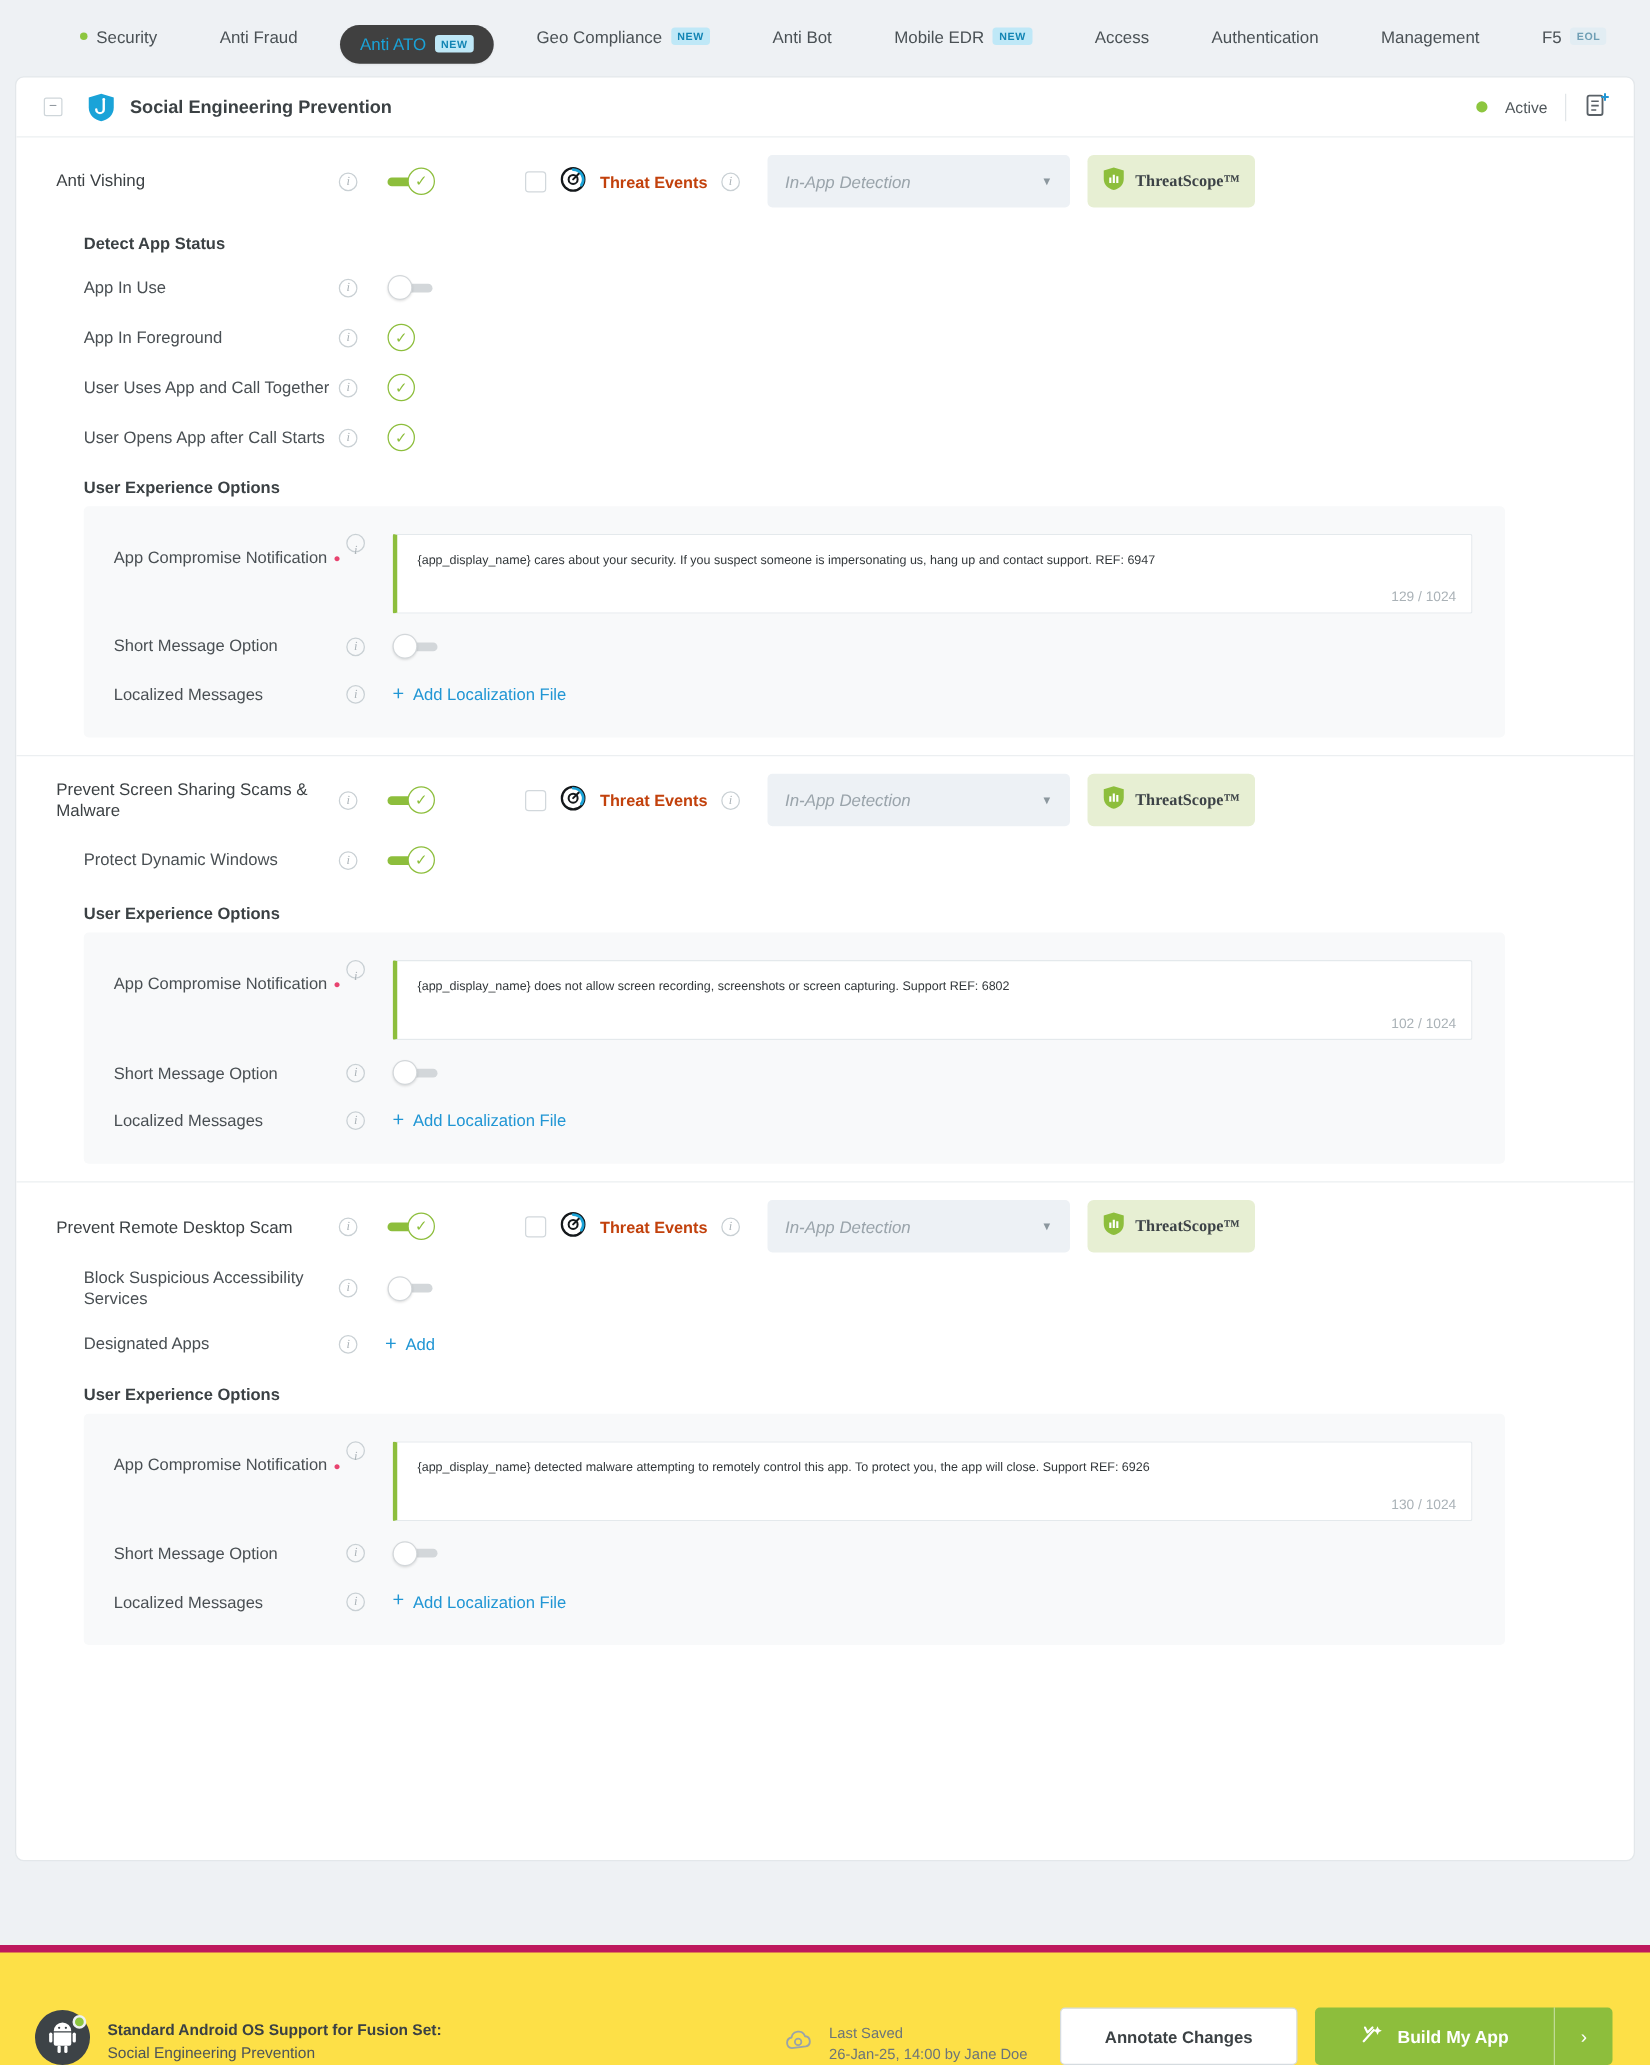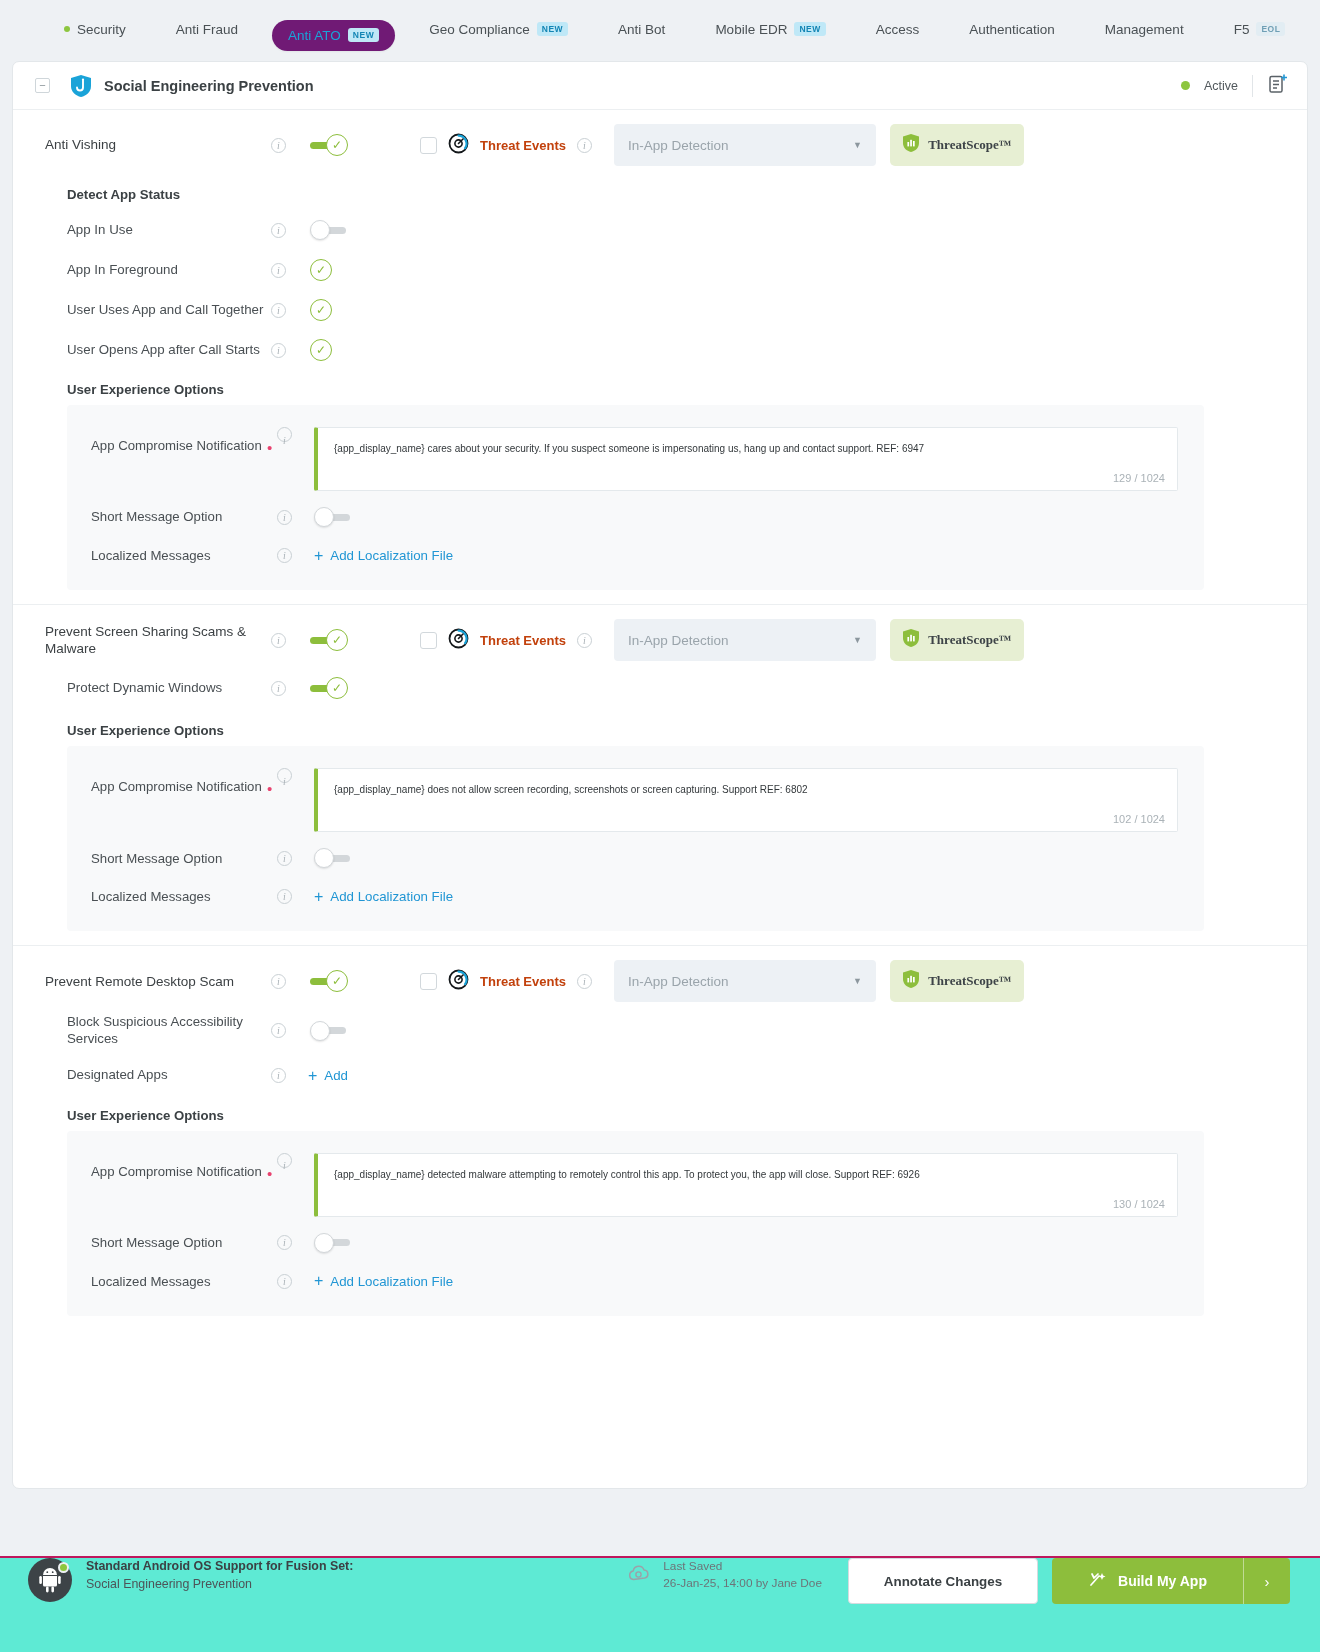--- a/index.html
+++ b/index.html
@@ -23,21 +23,21 @@
   }
   .navitem {
     display: flex; align-items: center; gap: 7px;
     padding: 8px 16px;
     border-radius: 18px;
     font-size: 13.5px;
     color: #4a5155;
     white-space: nowrap;
     cursor: pointer;
   }
-  .navitem.active { background: #701a75; color: #1aa3d8; box-shadow: 0 1px 2px rgba(0,0,0,.05); margin-top: 12px; }
+  .navitem.active { background: #404040; color: #1aa3d8; box-shadow: 0 1px 2px rgba(0,0,0,.05); margin-top: 12px; }
   .navitem + .navitem { margin-left: 18px; }
   .navdot { width: 6px; height: 6px; border-radius: 50%; background: #8dc63f; display:inline-block; }
   .tagnew {
     font-size: 8.5px; font-weight: bold; letter-spacing: .5px;
     background: #bfe8f7; color: #1385b4;
     padding: 2px 5px; border-radius: 3px;
   }
   .tageol {
     font-size: 8.5px; font-weight: bold; letter-spacing: .5px;
     background: #e2edf3; color: #6f9fb5;
@@ -112,27 +112,28 @@
     box-shadow: 0 1px 2px rgba(0,0,0,.12);
   }
 
   .ctrl-gap { width: 44px; }
 
   .threatbox { display: flex; align-items: center; gap: 11px; margin-left: 72px; }
   .cbx { width: 17px; height: 17px; border: 1px solid #d2d8dc; border-radius: 3px; background:#fff; cursor:pointer;}
   .threatlabel { font-size: 13px; font-weight: bold; color: #c2410c; white-space: nowrap; }
 
   .select {
-    width: 262px; height: 42px;
+    width: 242px; height: 42px;
     background: #edf1f5; border-radius: 4px;
     display: flex; align-items: center;
     padding: 0 14px;
     margin-left: 22px;
     color: #9aa4ab; font-size: 13.5px;
     cursor: pointer;
+    font-style: italic;
   }
   .caret { margin-left: auto; color: #8c979e; font-size: 9px; }
 
   .tscope {
     margin-left: 14px;
     height: 42px; width: 134px;
     background: #e7efd3; border-radius: 5px;
     display: flex; align-items: center; justify-content: center; gap: 8px;
     font-size: 13px; font-weight: bold; color: #3d4347;
     cursor: pointer;
@@ -178,23 +179,23 @@
     display: flex; align-items: center; gap: 7px;
     color: #2196d4; font-size: 13.3px; cursor: pointer;
   }
   .plus { font-size: 16px; line-height: 1; color:#2196d4; }
   .addlink-sub { margin-left: 22px; display:flex; align-items:center; gap:7px; color:#2196d4; font-size:13.3px; cursor:pointer;}
 
   
   .footer {
     position: absolute; left: 0; bottom: 0;
     width: 1320px; height: 96px;
-    background: #5eead4;
-    border-top: 2px solid #be185d;
-    display: flex; align-items: flex-start;
+    background: #fde047;
+    border-top: 6px solid #be185d;
+    display: flex; align-items: flex-end;
     padding: 0 30px 0 28px;
   }
   .droid { position: relative; width: 44px; height: 44px; border-radius: 50%; background: #3d4347; display:flex;align-items:center;justify-content:center;}
   .droid .dot { position: absolute; top: 4px; right: 3px; width: 11px; height: 11px; border-radius: 50%; background: #8dc63f; border: 2px solid #eef1f4;}
   .foottext { margin-left: 14px; line-height: 1.45; }
   .foottext .l1 { font-size: 12.4px; font-weight: bold; color: #3b4144; }
   .foottext .l2 { font-size: 12.4px; color: #4d5458; }
   .savedwrap { margin-left: auto; display: flex; align-items: center; gap: 12px; }
   .savedtext { line-height: 1.45; }
   .savedtext .s1 { font-size: 11.8px; color: #6c7478; }

